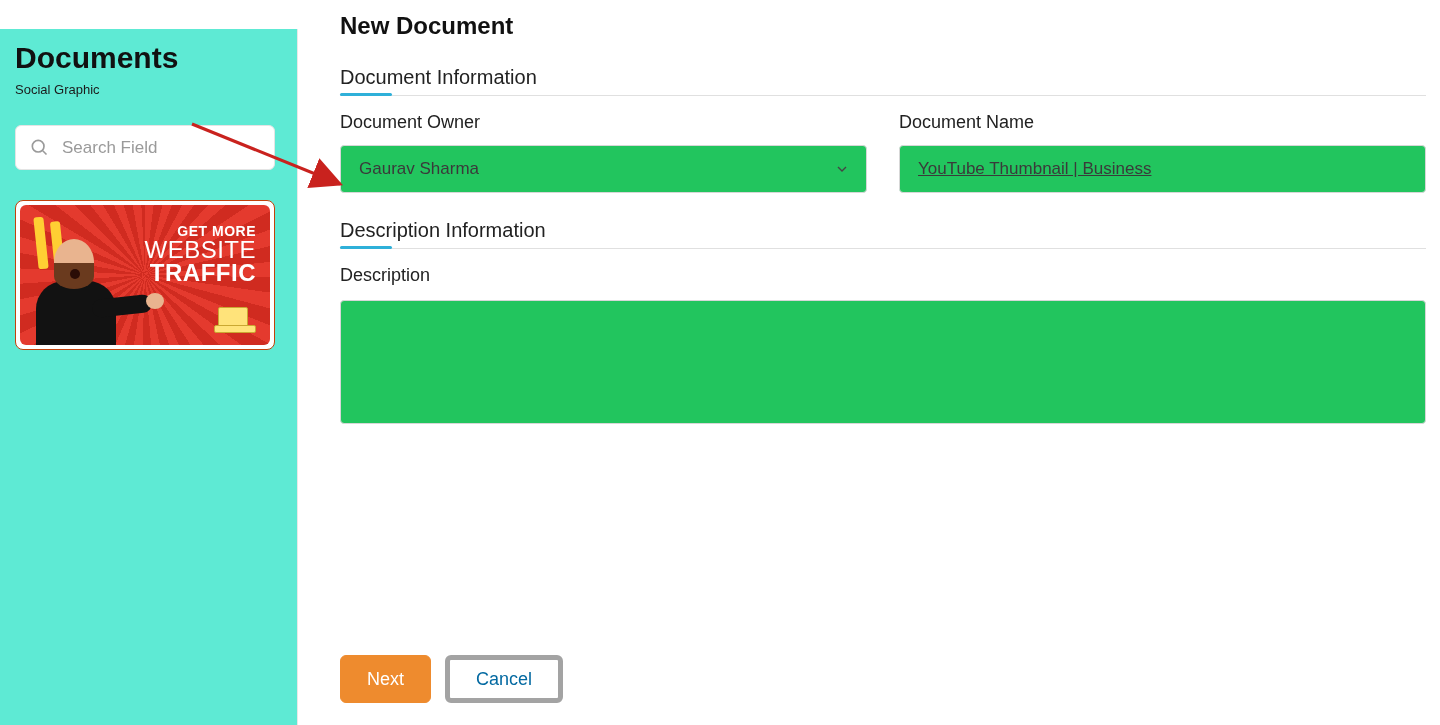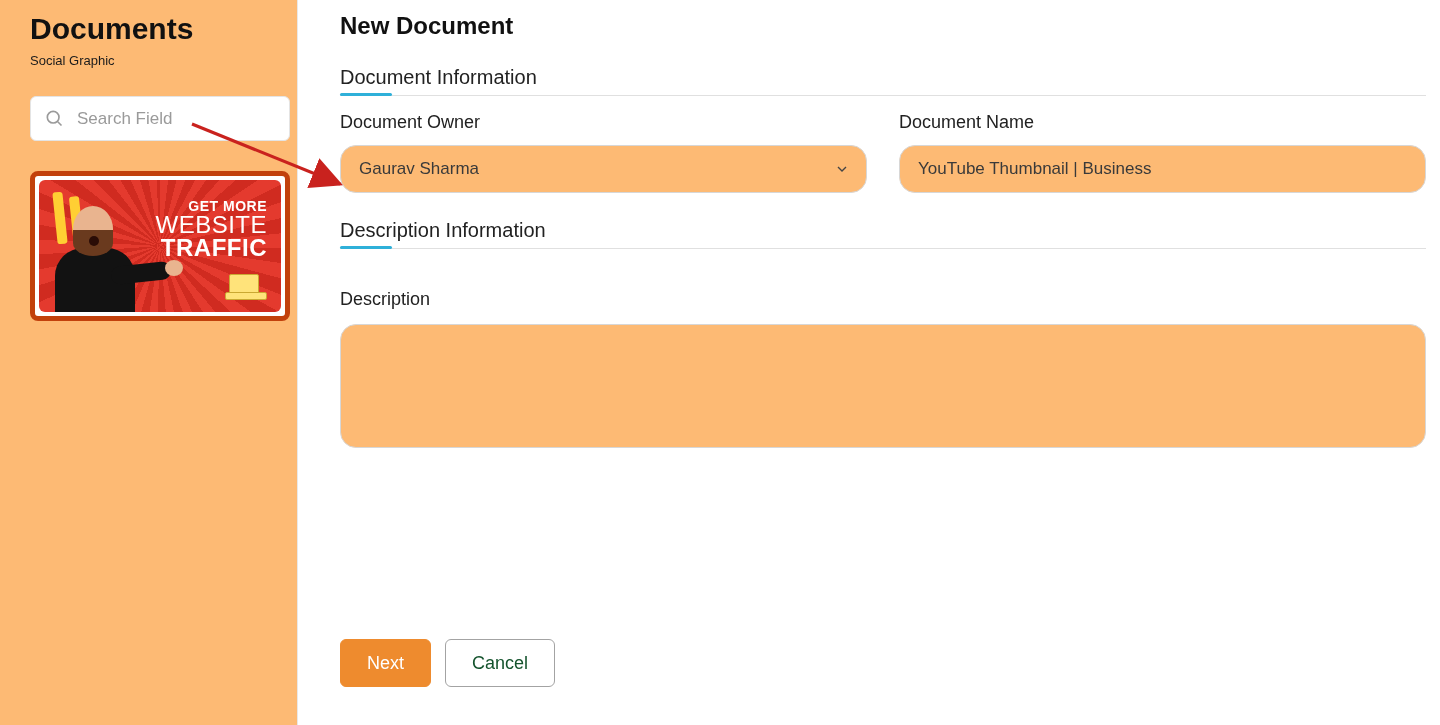--- a/index.html
+++ b/index.html
@@ -1,27 +1,27 @@
 <!DOCTYPE html>
 <html><head>
 <meta charset="utf-8">
 <style>
   * { box-sizing: border-box; margin: 0; padding: 0; }
   html, body { width: 1440px; height: 725px; font-family: "Segoe UI", Arial, sans-serif; background: #fff; overflow: hidden; }
   .page { display: flex; width: 100%; height: 100%; }
 
   
-  .sidebar { width: 298px; background: #fdba74; border-right: 1px solid #e8e8e8; padding: 12px 15px 12px 30px; position: relative; }
+  .sidebar { width: 298px; background: #5eead4; border-right: 1px solid #e8e8e8; padding: 12px 15px 12px 15px; position: relative; margin-top: 29px; }
   .sidebar-title { font-size: 30px; font-weight: 800; color: #111; line-height: 1.1; }
   .sidebar-subtitle { font-size: 13px; color: #1b1b1b; margin-top: 8px; }
   .search-wrap { position: relative; margin-top: 28px; }
   .search-input { width: 260px; height: 45px; border: 1px solid #e4e4e4; background: #fff; border-radius: 6px; padding: 0 14px 0 46px; font-size: 17px; color: #333; }
   .search-input::placeholder { color: #9a9a9a; }
   .search-icon { position: absolute; left: 14px; top: 12px; width: 20px; height: 20px; color: #9a9a9a; pointer-events: none; }
-  .thumb-card { margin-top: 30px; width: 260px; height: 150px; border: 5px solid #c2410c; background: #fff; border-radius: 8px; padding: 4px; }
+  .thumb-card { margin-top: 30px; width: 260px; height: 150px; border: 1px solid #c2410c; background: #fff; border-radius: 8px; padding: 4px; }
   .thumb-inner { width: 100%; height: 100%; border-radius: 6px; background:
     radial-gradient(circle at 50% 50%, rgba(255,160,0,.85) 0 6px, transparent 7px) 12% 70%/10px 10px no-repeat,
     repeating-conic-gradient(from 0deg at 50% 50%, #e43a2e 0deg 7deg, #d02b20 7deg 14deg);
     position: relative; overflow: hidden; }
   .thumb-inner::before { 
     content: ""; position: absolute; left: 16px; top: 12px; width: 10px; height: 52px;
     background: #ffcf33; border-radius: 3px 3px 3px 3px;
     box-shadow: 16px 6px 0 0 #ffcf33;
     transform: rotate(-6deg);
   }
@@ -43,32 +43,32 @@
   .laptop::after { content: ""; position: absolute; left: 0; top: 18px; width: 40px; height: 6px; background: #ffe37a; border: 1px solid #caa832; border-radius: 2px; }
 
   
   .main { flex: 1; padding: 12px 14px 12px 42px; position: relative; }
   .main-title { font-size: 24px; font-weight: 800; color: #111; }
   .section-header { font-size: 20px; color: #222; margin-top: 26px; font-weight: 500; border-bottom: 1px solid #e0e0e0; position: relative; padding-bottom: 6px; }
   .section-header::after { content: ""; position: absolute; left: 0; bottom: -1px; width: 52px; height: 3px; background: #2fb0d9; border-radius: 2px; }
   .grid-2 { display: flex; gap: 32px; margin-top: 16px; }
   .col { flex: 1; }
   .field-label { font-size: 18px; color: #222; font-weight: 500; }
-  .input, .select, .textarea { margin-top: 12px; width: 100%; border: 1px solid #d7d7d7; border-radius: 16px; background: #fdba74; font-size: 17px; color: #333; text-align: right; }
+  .input, .select, .textarea { margin-top: 12px; width: 100%; border: 1px solid #d7d7d7; border-radius: 4px; background: #22c55e; font-size: 17px; color: #333; text-align: right; }
   .select { position: relative; height: 48px; display: flex; align-items: center; padding: 0 44px 0 18px; }
   .select-text { color: #3a3a3a; }
   .select .chevron { position: absolute; right: 16px; top: 50%; transform: translateY(-50%); width: 16px; height: 16px; color: #444; }
   .input-text { height: 48px; padding: 0 18px; display: flex; align-items: center; }
-  .input-text .val { color: #3a3a3a; }
+  .input-text .val { color: #3a3a3a; text-decoration: underline; }
   .textarea { margin-top: 14px; height: 124px; resize: none; padding: 12px 16px; outline: none; }
 
-  .buttons { position: absolute; left: 42px; bottom: 38px; display: flex; gap: 14px; }
+  .buttons { position: absolute; left: 42px; bottom: 22px; display: flex; gap: 14px; }
   .btn { height: 48px; border-radius: 6px; display: inline-flex; align-items: center; justify-content: center; font-size: 18px; cursor: pointer; user-select: none; padding: 0 26px; }
   .btn-primary { background: #ee8b2e; color: #fff; border: 1px solid #ee8b2e; }
-  .btn-ghost { background: #fff; color: #14532d; border: 1px solid #a3a3a3; }
+  .btn-ghost { background: #fff; color: #0369a1; border: 5px solid #a3a3a3; }
 
   
   .arrow { position: absolute; left: 186px; top: 118px; pointer-events: none; }
 </style>
 </head>
 <body>
 
 <div class="page">
   <aside class="sidebar">
     <div class="sidebar-title">Documents</div>
@@ -120,21 +120,21 @@
       <div class="col">
         <div class="field-label">Document Name</div>
         <div class="input input-text">
           <span class="val">YouTube Thumbnail | Business</span>
         </div>
       </div>
     </div>
 
     <div class="section-header" style="">Description Information</div>
 
-    <div style="margin-top:40px">
+    <div style="margin-top:16px">
       <div class="field-label">Description</div>
       <textarea class="textarea" style=""></textarea>
     </div>
 
     <div class="buttons">
       <div class="btn btn-primary">Next</div>
       <div class="btn btn-ghost">Cancel</div>
     </div>
   </main>
 </div>

